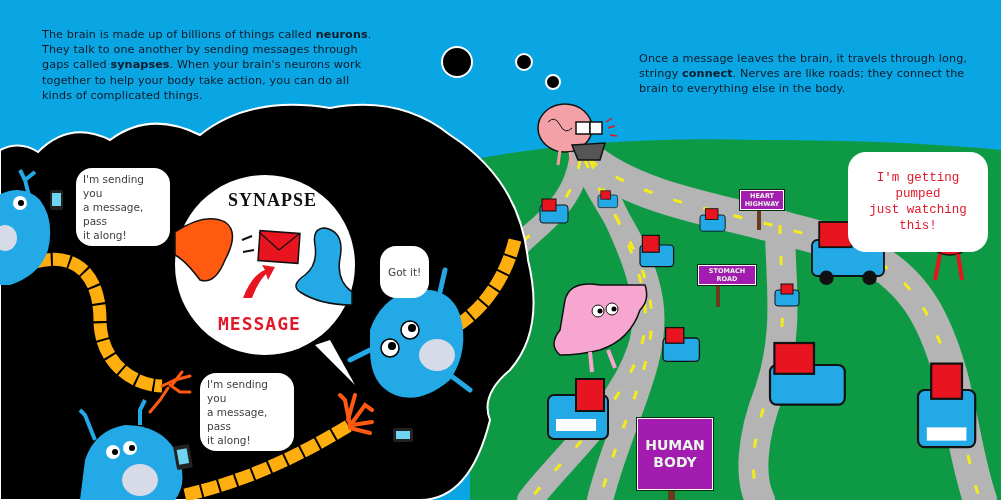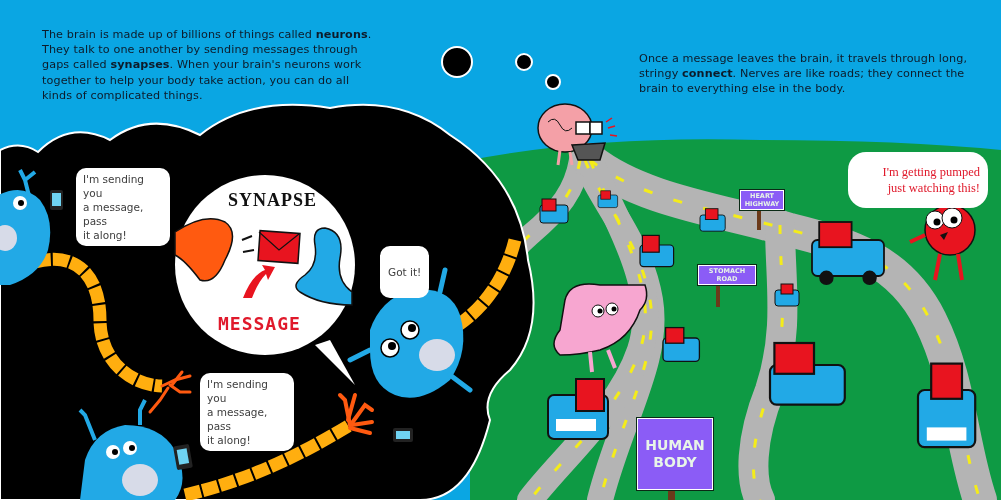--- a/index.html
+++ b/index.html
@@ -2,29 +2,29 @@
 <html><head>
 <meta charset="utf-8">
 <style>
   html, body { margin: 0; padding: 0; }
   body { width: 1001px; height: 500px; overflow: hidden; background: #0aa6e3; position: relative; font-family: "DejaVu Sans", sans-serif; }
   #scene { position: absolute; left: 0; top: 0; width: 1001px; height: 500px; }
   .caption { position: absolute; color: #0d1b2a; font-size: 11.2px; line-height: 15.2px; letter-spacing: 0.1px; margin-left: 12px; }
   .caption b { font-weight: bold; }
   #caption-left { left: 30px; top: 27px; width: 340px; }
   #caption-right { left: 627px; top: 51px; width: 340px; }
-  .bubble { position: absolute; background: #fff; border-radius: 10px; color: #3d3d3d; font-size: 10.5px; line-height: 14px; padding: 4px 7px; }
+  .bubble { position: absolute; background: #fff; border-radius: 16px; color: #3d3d3d; font-size: 10.5px; line-height: 14px; padding: 4px 7px; }
   .bubble-text { white-space: pre-line; }
   #bubble-1 { left: 76px; top: 168px; width: 80px; }
   #bubble-2 { left: 200px; top: 373px; width: 80px; }
   #bubble-3 { left: 380px; top: 246px; padding: 19px 8px; }
-  #bubble-heart { left: 848px; top: 152px; width: 124px; border-radius: 18px; color: #e0192b; font-size: 12.5px; line-height: 16px; padding: 12px 8px; text-align: right; font-family: Liberation Serif, serif; }
+  #bubble-heart { left: 848px; top: 152px; width: 124px; border-radius: 18px; color: #e0192b; font-size: 12.5px; line-height: 16px; padding: 18px 8px; text-align: center; font-family: Liberation Mono, monospace; }
   .label-synapse { position: absolute; left: 228px; top: 190px; font-family: Liberation Serif, serif; font-weight: bold; font-size: 18px; letter-spacing: 1px; color: #111; }
   .label-message { position: absolute; left: 218px; top: 313px; font-family: "DejaVu Sans Mono", monospace; font-weight: bold; font-size: 18px; letter-spacing: 1px; color: #e0192b; }
-  .sign { position: absolute; background: #8b5cf6; border: 1.5px solid #fff; outline: 1.5px solid #0a2a15; color: #e8f5e8; text-align: center; font-weight: bold; white-space: pre-line; font-family: "DejaVu Sans", sans-serif; }
+  .sign { position: absolute; background: #a21caf; border: 1.5px solid #fff; outline: 1.5px solid #0a2a15; color: #e8f5e8; text-align: center; font-weight: bold; white-space: pre-line; font-family: "DejaVu Sans", sans-serif; }
   #sign-heart { left: 740px; top: 190px; width: 40px; font-size: 6.5px; line-height: 8px; padding: 1px 1px; }
   #sign-stomach { left: 698px; top: 265px; width: 40px; font-size: 6.5px; line-height: 8px; padding: 1px 8px; }
   #sign-body { left: 637px; top: 418px; width: 70px; font-size: 14px; line-height: 17px; padding: 18px 2px; }
 </style>
 </head>
 <body>
 
 <svg id="scene" viewBox="0 0 1001 500" xmlns="http://www.w3.org/2000/svg">
 
   <rect x="0" y="0" width="1001" height="500" fill="#0aa6e3"></rect>

